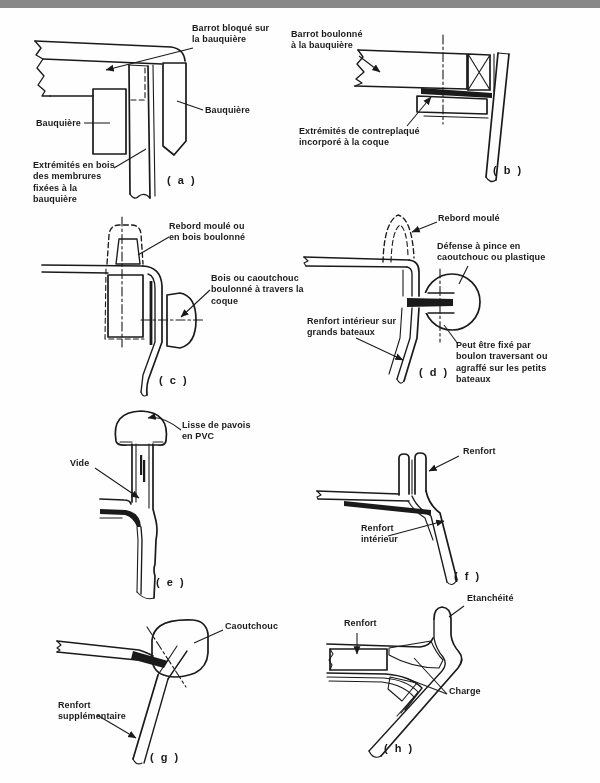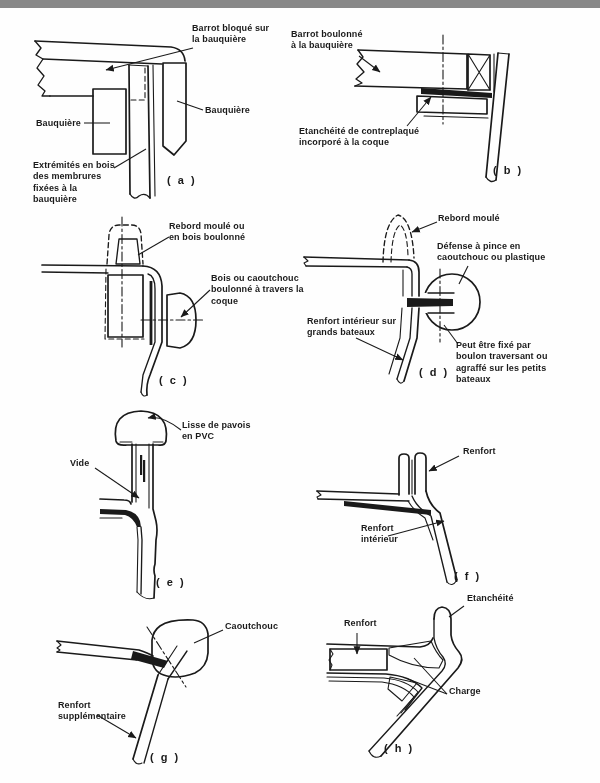--- a/index.html
+++ b/index.html
@@ -212,21 +212,21 @@
   <div class="lbl" style="left:205px;top:97px">Bauquière</div>
   <div class="lbl" style="left:36px;top:110px">Bauquière</div>
   <div class="lbl" style="left:33px;top:152px">Extrémités en bois
 des membrures
 fixées à la
 bauquière</div>
   <div class="lbl cap" style="left:167px;top:167px">( a )</div>
 
   <div class="lbl" style="left:291px;top:21px">Barrot boulonné
 à la bauquière</div>
-  <div class="lbl" style="left:299px;top:118px">Etanchéité de contreplaqué
+  <div class="lbl" style="left:299px;top:118px">Extrémités de contreplaqué
 incorporé à la coque</div>
   <div class="lbl cap" style="left:493px;top:157px">( b )</div>
 
   <div class="lbl" style="left:169px;top:213px">Rebord moulé ou
 en bois boulonné</div>
   <div class="lbl" style="left:211px;top:265px">Bois ou caoutchouc
 boulonné à travers la
 coque</div>
   <div class="lbl cap" style="left:159px;top:367px">( c )</div>
 

